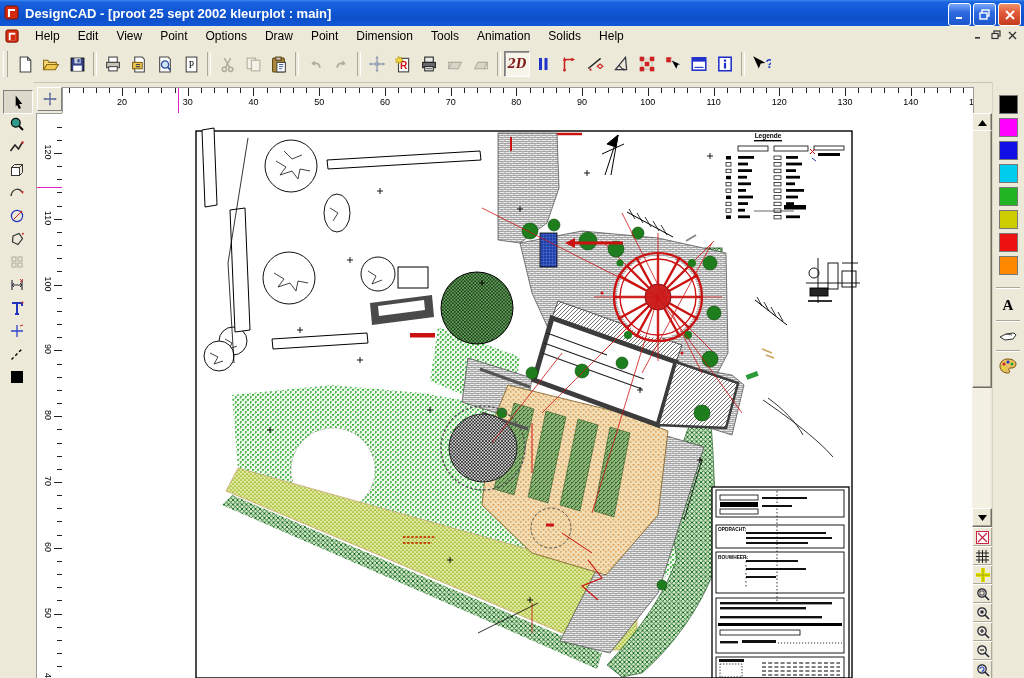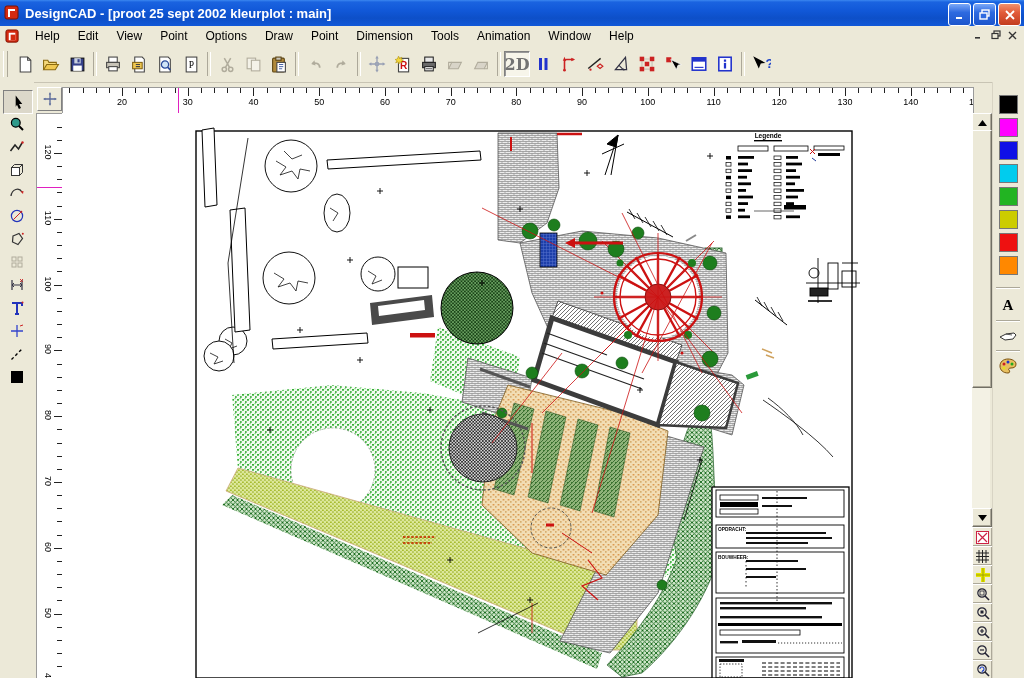--- a/index.html
+++ b/index.html
@@ -22,21 +22,21 @@
   .mdib{width:15px;height:14px;display:flex;align-items:center;justify-content:center;}
   
   #toolbar{position:absolute;left:0;top:46px;width:1024px;height:36px;background:#ece9d8;
     display:flex;align-items:center;border-bottom:1px solid #c8c4b4;}
   .tbhandle{width:3px;height:26px;border-left:1px solid #fff;border-right:1px solid #aca899;margin:0 4px 0 3px;}
   .btn{width:24px;height:24px;display:flex;align-items:center;justify-content:center;background:#ece9d8;
     border:1px solid transparent;}
   .btn.pressed{background:#f7f5ea;border:1px solid #808080;border-bottom-color:#fff;border-right-color:#fff;
     box-shadow:inset 1px 1px 0 #999;}
   .sep{width:2px;height:24px;border-left:1px solid #aca899;border-right:1px solid #fff;margin:0 3px;}
-  .g2d{font-family:"DejaVu Serif",serif;font-weight:bold;font-size:16px;color:#737373;}
+  .g2d{font-family:"DejaVu Serif",serif;font-style:italic;font-weight:bold;font-size:12px;color:#7f1d1d;}
   
   #toolpal{position:absolute;left:0;top:82px;width:34px;height:596px;background:#ece9d8;}
   .pbtn{position:absolute;left:3px;width:28px;height:22px;display:flex;align-items:center;justify-content:center;}
   .pbtn.pressed{background:#dcd8ca;border:1px solid #808080;border-bottom-color:#fff;border-right-color:#fff;}
   #cornerbtn{position:absolute;left:37px;top:87px;width:23px;height:22px;background:#ece9d8;
     border:1px solid #fff;border-right-color:#808080;border-bottom-color:#808080;
     display:flex;align-items:center;justify-content:center;}
   #ruler-top{position:absolute;left:62px;top:87px;width:910px;height:26px;background:#fff;
     border:1px solid #9a9a9a;overflow:hidden;}
   #ruler-left{position:absolute;left:36px;top:113px;width:25px;height:565px;background:#fff;
@@ -106,21 +106,21 @@
   <span class="mitem">Help</span>
   <span class="mitem">Edit</span>
   <span class="mitem">View</span>
   <span class="mitem">Point</span>
   <span class="mitem">Options</span>
   <span class="mitem">Draw</span>
   <span class="mitem">Point</span>
   <span class="mitem">Dimension</span>
   <span class="mitem">Tools</span>
   <span class="mitem">Animation</span>
-  <span class="mitem">Window</span>
+  <span class="mitem">Solids</span>
   <span class="mitem">Help</span>
   <div class="mdibtns">
     <div class="mdib">
       <svg width="9" height="9" viewBox="0 0 9 9">
             <rect x="1" y="6" width="5" height="1.6" fill="#333"></rect>
           </svg>
         </div>
     <div class="mdib">
       <svg width="10" height="10" viewBox="0 0 10 10">
         <rect x="3" y="1" width="6" height="5" fill="none" stroke="#333" stroke-width="1.2"></rect>

